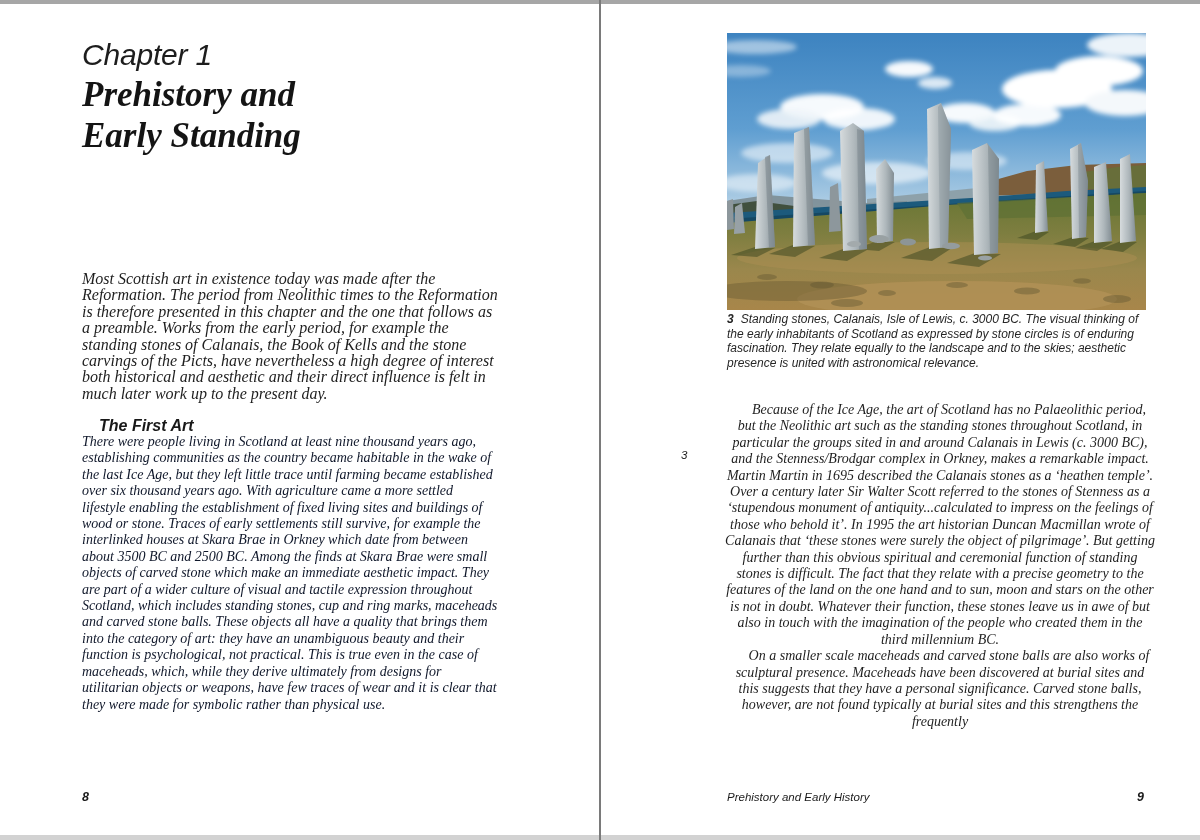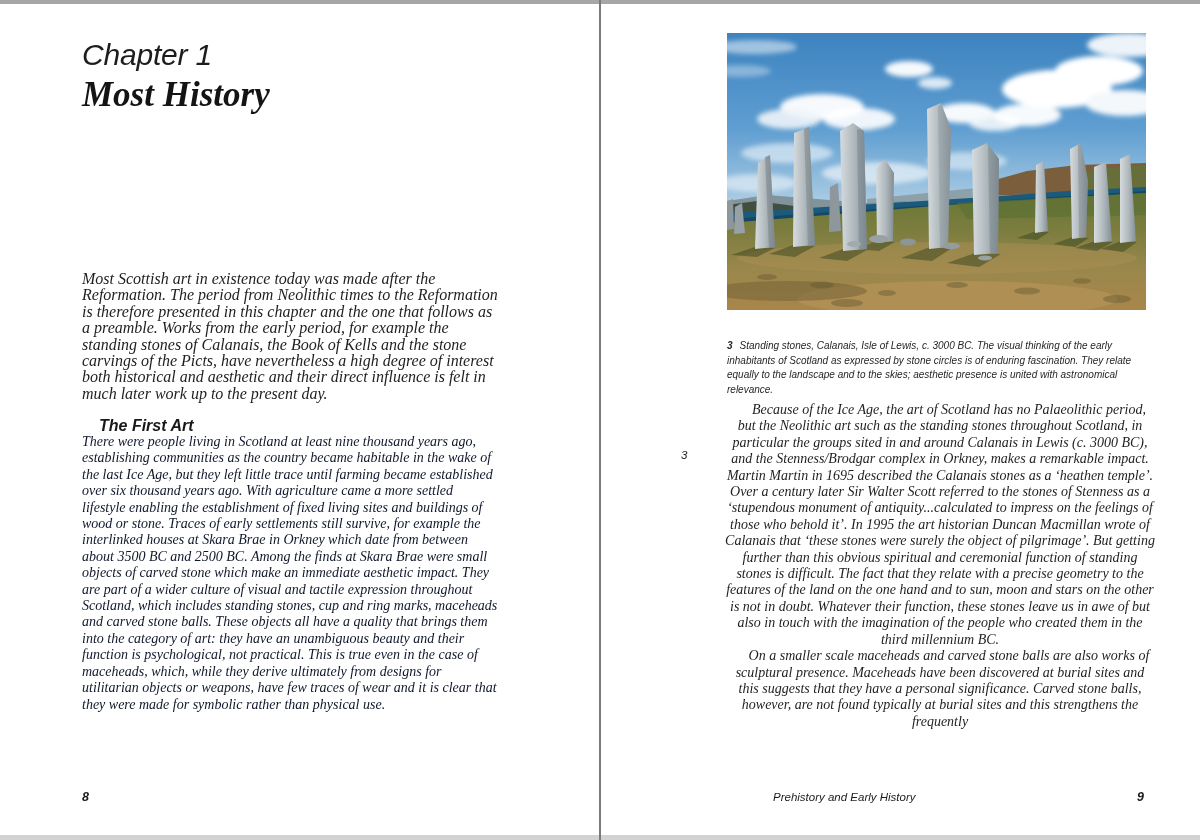--- a/index.html
+++ b/index.html
@@ -13,42 +13,43 @@
   .chapter-label{position:absolute;left:82px;top:38px;font-size:30px;letter-spacing:-0.2px;color:#1d1d1d;}
   .chapter-title{position:absolute;left:82px;top:74px;font-size:35px;line-height:41px;font-weight:700;color:#141414;}
   .chapter-title span{display:block;}
 
   .intro{position:absolute;left:82px;top:271px;width:416px;font-size:16px;line-height:16.4px;color:#1e1e1e;}
   .section-heading{position:absolute;left:99px;top:417px;font-size:16px;font-weight:700;color:#181818;}
   .section-body{position:absolute;left:82px;top:434px;width:416px;font-size:14px;line-height:16.4px;color:#0f172a;}
 
   .pn-left{position:absolute;left:82px;top:790px;font-size:12.5px;font-weight:700;color:#1a1a1a;}
   .pn-right{position:absolute;left:1137px;top:790px;font-size:12.5px;font-weight:700;color:#1a1a1a;}
-  .footer-title{position:absolute;left:727px;top:791px;font-size:11.5px;color:#1a1a1a;margin-left:46px;}
+  .footer-title{position:absolute;left:727px;top:791px;font-size:11.5px;color:#1a1a1a;}
 
   .photo{position:absolute;left:727px;top:33px;width:419px;height:277px;display:block;}
-  .caption{position:absolute;left:727px;top:339px;width:421px;font-size:10px;line-height:14.6px;color:#262626;}
+  .caption{position:absolute;left:727px;top:312px;width:421px;font-size:12px;line-height:14.6px;color:#262626;}
   .caption .fig-no{font-weight:700;margin-right:7px;}
   .margin-ref{position:absolute;left:681px;top:449px;font-size:11.5px;color:#1a1a1a;}
 
   .body-col{position:absolute;left:725px;top:402px;width:430px;font-size:14px;line-height:16.4px;color:#1e1e1e;text-align:center;}
   .body-col p{margin:0;text-indent:18px;}
 </style>
 </head>
 <body>
 
 <div class="spread">
 
   <div class="top-edge"></div>
   <div class="bottom-edge"></div>
   <div class="gutter"></div>
 
   <div class="chapter-label">Chapter 1</div>
   <div class="chapter-title serif">
-    <span>Most History</span>
+    <span>Prehistory and</span>
+    <span>Early Standing</span>
   </div>
   <div class="intro serif">Most Scottish art in existence today was made after the Reformation. The period from Neolithic times to the Reformation is therefore presented in this chapter and the one that follows as a preamble. Works from the early period, for example the standing stones of Calanais, the Book of Kells and the stone carvings of the Picts, have nevertheless a high degree of interest both historical and aesthetic and their direct influence is felt in much later work up to the present day.</div>
   <div class="section-heading">The First Art</div>
   <div class="section-body serif">There were people living in Scotland at least nine thousand years ago, establishing communities as the country became habitable in the wake of the last Ice Age, but they left little trace until farming became established over six thousand years ago. With agriculture came a more settled lifestyle enabling the establishment of fixed living sites and buildings of wood or stone. Traces of early settlements still survive, for example the interlinked houses at Skara Brae in Orkney which date from between about 3500 BC and 2500 BC. Among the finds at Skara Brae were small objects of carved stone which make an immediate aesthetic impact. They are part of a wider culture of visual and tactile expression throughout Scotland, which includes standing stones, cup and ring marks, maceheads and carved stone balls. These objects all have a quality that brings them into the category of art: they have an unambiguous beauty and their function is psychological, not practical. This is true even in the case of maceheads, which, while they derive ultimately from designs for utilitarian objects or weapons, have few traces of wear and it is clear that they were made for symbolic rather than physical use.</div>
   <div class="pn-left">8</div>
 
   <svg class="photo" viewBox="0 0 419 277" preserveAspectRatio="none" role="img">
     <defs>
       <linearGradient id="skyG" x1="0" y1="0" x2="0" y2="1">
         <stop offset="0" stop-color="#3d83c0"></stop>

